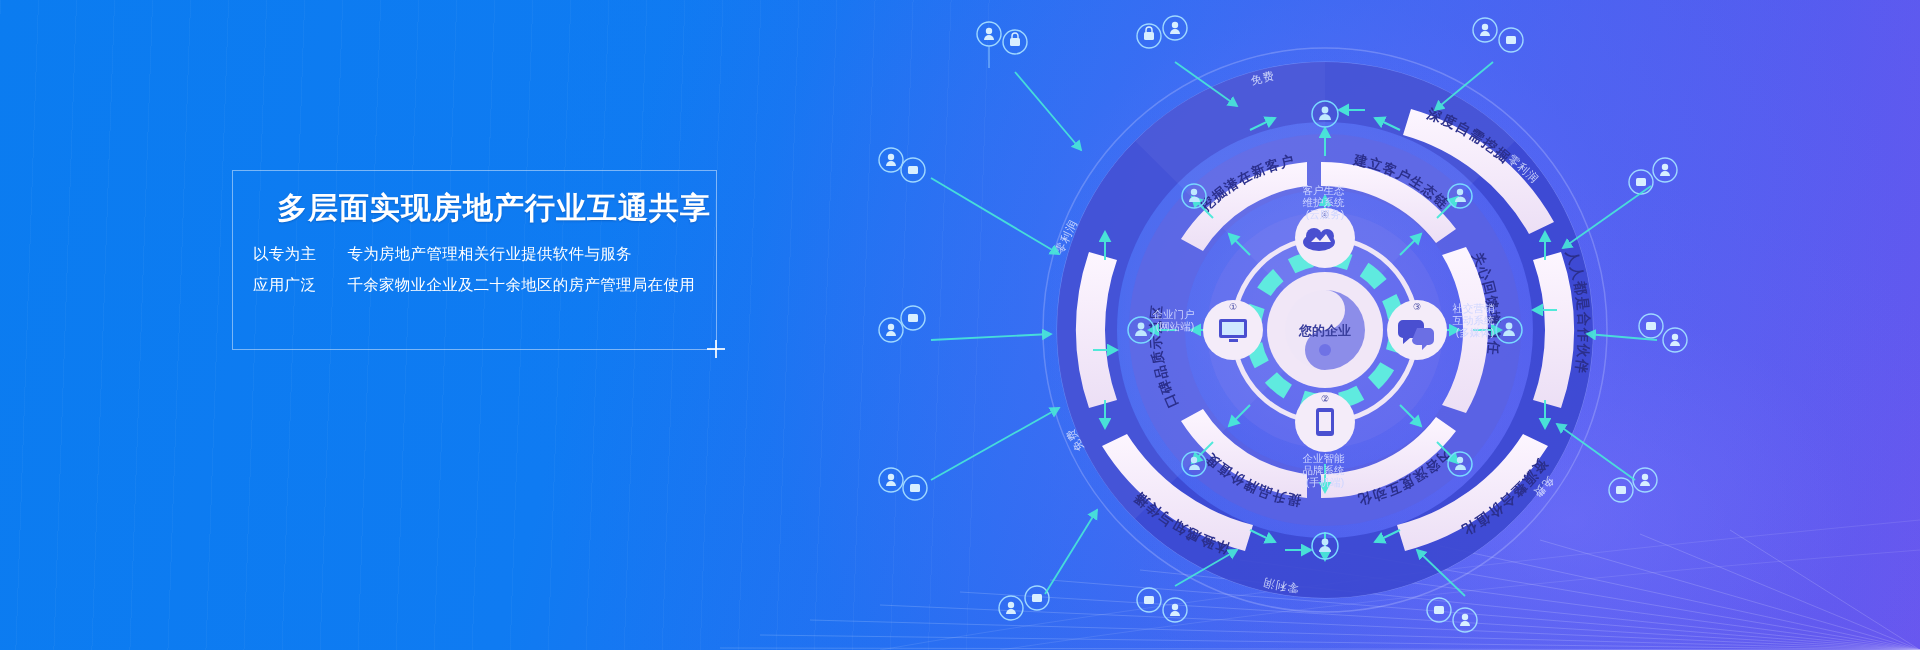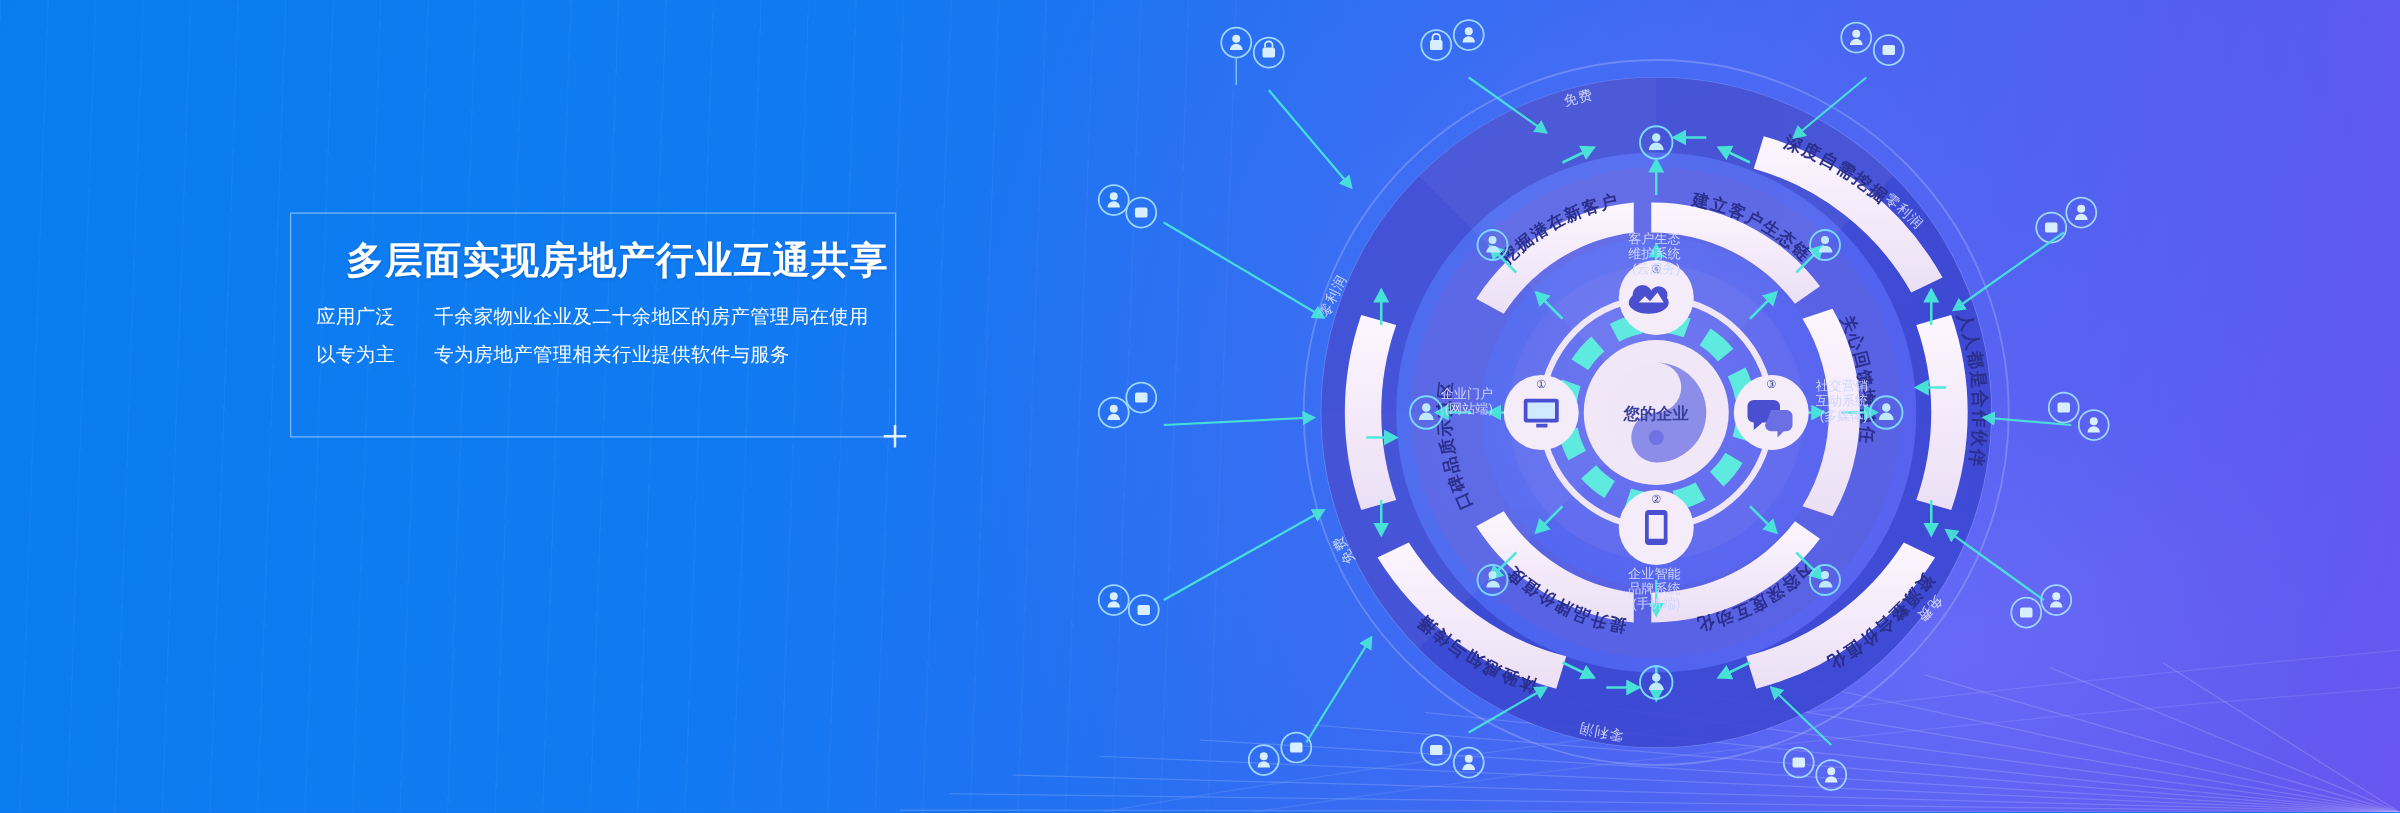--- a/index.html
+++ b/index.html
@@ -97,28 +97,28 @@
   </div>
 
   <div class="panel">
     <div class="corner"></div>
   </div>
 
   <div class="heading">多层面实现房地产行业互通共享</div>
 
   <div class="lines">
     <div class="tline">
+      <span class="lbl">以专为主</span>
+      <span class="sep"></span>
+      <span class="txt">专为房地产管理相关行业提供软件与服务</span>
+    </div>
+    <div class="tline">
       <span class="lbl">应用广泛</span>
       <span class="sep"></span>
       <span class="txt">千余家物业企业及二十余地区的房产管理局在使用</span>
-    </div>
-    <div class="tline">
-      <span class="lbl">以专为主</span>
-      <span class="sep"></span>
-      <span class="txt">专为房地产管理相关行业提供软件与服务</span>
     </div>
   </div>
 
   <div id="diagram">
     <svg width="960" height="640" viewBox="0 0 960 640">
       <defs>
         <radialGradient id="softglow" cx="50%" cy="50%" r="50%">
           <stop offset="0%" stop-color="#8f8cf6" stop-opacity="0.55"></stop>
           <stop offset="60%" stop-color="#6a6bf0" stop-opacity="0.22"></stop>
           <stop offset="100%" stop-color="#3a5ff0" stop-opacity="0"></stop>

